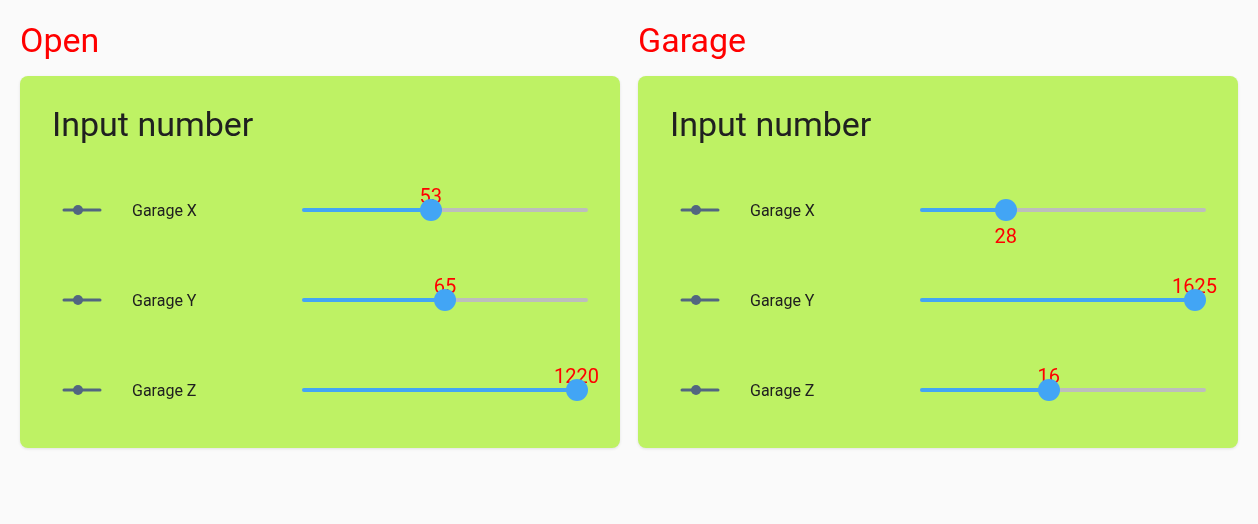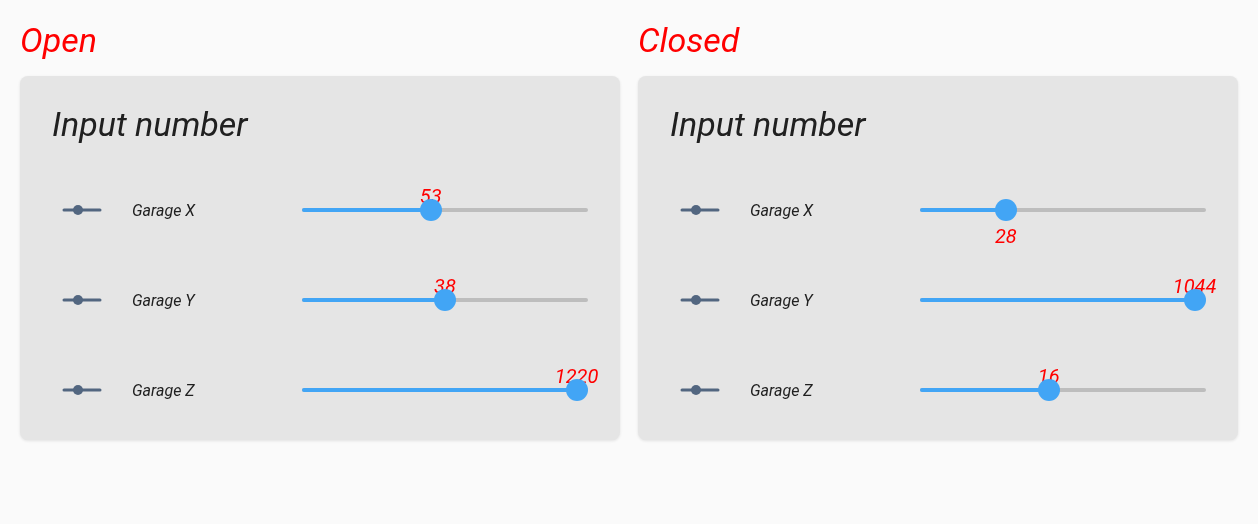--- a/index.html
+++ b/index.html
@@ -9,35 +9,34 @@
     }
     body {
       font-family: -apple-system, BlinkMacSystemFont, "Segoe UI", Roboto, Helvetica, Arial, sans-serif;
       background: #fafafa;
       padding: 20px;
       width: 1258px;
     }
     .container {
       display: flex;
       gap: 18px;
-      font-style: italic;
     }
     .panel {
       flex: 1;
     }
     .panel-title {
       color: #ff0000;
       font-size: 34px;
       font-weight: 400;
       margin-bottom: 16px;
     }
     .card {
-      background: #e5e5e5;
+      background: #bef264;
       border-radius: 8px;
-      padding: 28px 32px 20px 32px;
+      padding: 28px 32px 28px 32px;
       box-shadow: 0 1px 3px rgba(0,0,0,0.1);
     }
     .card-title {
       font-size: 34px;
       font-weight: 400;
       color: #202020;
       margin-bottom: 36px;
     }
     .row {
       display: flex;
@@ -131,21 +130,21 @@
 
       <div class="row">
         <div class="row-icon">
           <svg class="input-icon" width="40" height="20" viewBox="0 0 40 20">
             <line x1="2" y1="10" x2="38" y2="10" stroke="#526680" stroke-width="3" stroke-linecap="round"></line>
             <circle cx="16" cy="10" r="5" fill="#526680"></circle>
           </svg>
         </div>
         <div class="row-label">Garage Y</div>
         <div class="slider-wrap">
-          <div class="slider-value" style="left: 50%;">38</div>
+          <div class="slider-value" style="left: 50%;">65</div>
           <div class="slider-track">
             <div class="slider-fill" style="width: 50%;"></div>
             <div class="slider-thumb" style="left: 50%;"></div>
           </div>
         </div>
       </div>
 
       <div class="row">
         <div class="row-icon">
           <svg class="input-icon" width="40" height="20" viewBox="0 0 40 20">
@@ -160,21 +159,21 @@
             <div class="slider-fill" style="width: 96%;"></div>
             <div class="slider-thumb" style="left: 96%;"></div>
           </div>
         </div>
       </div>
 
     </div>
   </div>
 
   <div class="panel">
-    <div class="panel-title">Closed</div>
+    <div class="panel-title">Garage</div>
     <div class="card">
       <div class="card-title">Input number</div>
 
       <div class="row">
         <div class="row-icon">
           <svg class="input-icon" width="40" height="20" viewBox="0 0 40 20">
             <line x1="2" y1="10" x2="38" y2="10" stroke="#526680" stroke-width="3" stroke-linecap="round"></line>
             <circle cx="16" cy="10" r="5" fill="#526680"></circle>
           </svg>
         </div>
@@ -190,21 +189,21 @@
 
       <div class="row">
         <div class="row-icon">
           <svg class="input-icon" width="40" height="20" viewBox="0 0 40 20">
             <line x1="2" y1="10" x2="38" y2="10" stroke="#526680" stroke-width="3" stroke-linecap="round"></line>
             <circle cx="16" cy="10" r="5" fill="#526680"></circle>
           </svg>
         </div>
         <div class="row-label">Garage Y</div>
         <div class="slider-wrap">
-          <div class="slider-value" style="left: 96%;">1044</div>
+          <div class="slider-value" style="left: 96%;">1625</div>
           <div class="slider-track">
             <div class="slider-fill" style="width: 96%;"></div>
             <div class="slider-thumb" style="left: 96%;"></div>
           </div>
         </div>
       </div>
 
       <div class="row">
         <div class="row-icon">
           <svg class="input-icon" width="40" height="20" viewBox="0 0 40 20">

